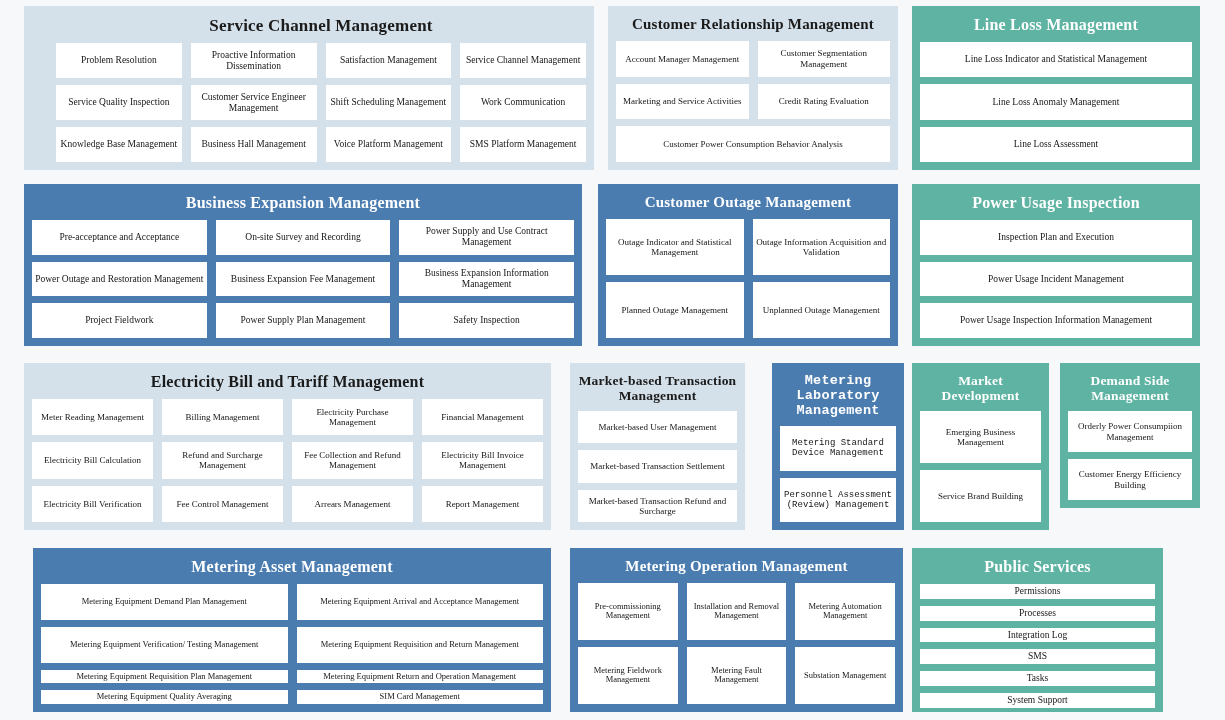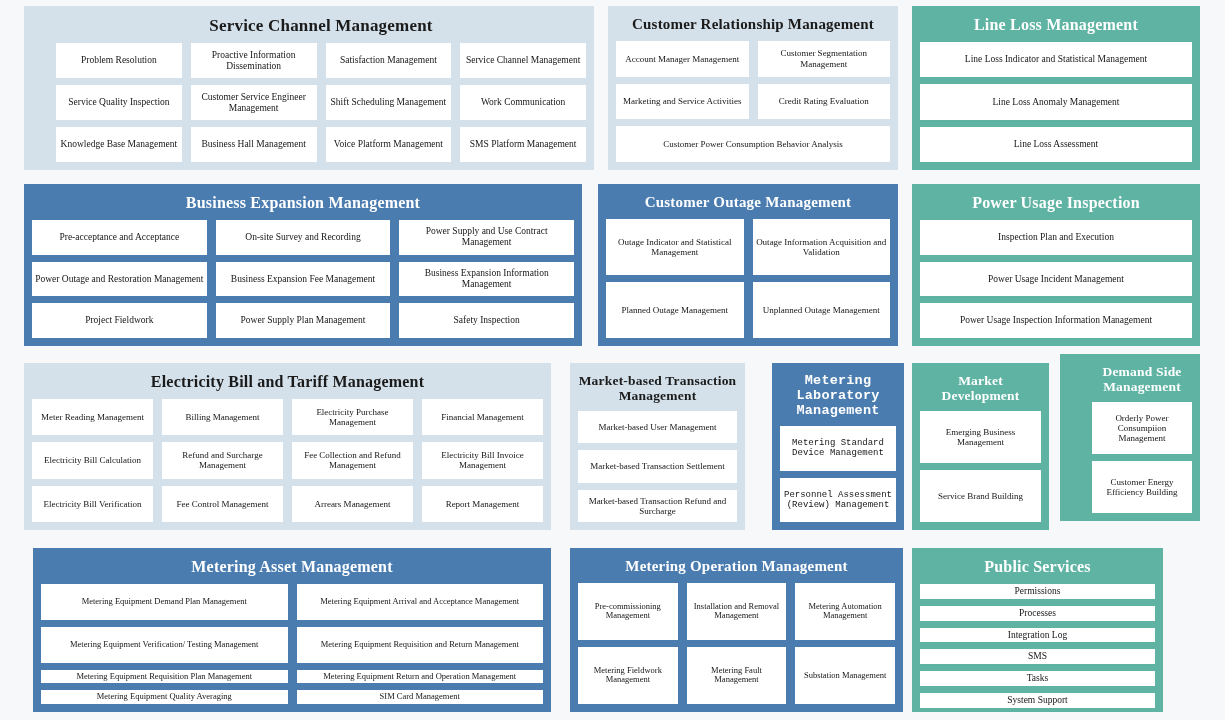--- a/index.html
+++ b/index.html
@@ -89,21 +89,21 @@
   #p-market .grid{grid-template-columns:1fr;grid-template-rows:repeat(3,1fr);font-size:9px;}
 
   #p-lab{left:772px; top:363px; width:132px; height:167px;font-family:Liberation Mono, monospace;}
   #p-lab .panel-title{font-size:13.5px;}
   #p-lab .grid{grid-template-columns:1fr;grid-template-rows:repeat(2,1fr);font-size:9px;}
 
   #p-mktdev{left:912px; top:363px; width:137px; height:167px;}
   #p-mktdev .panel-title{font-size:13.5px;}
   #p-mktdev .grid{grid-template-columns:1fr;grid-template-rows:repeat(2,1fr);font-size:9px;}
 
-  #p-dsm{left:1060px; top:354px; width:140px; height:167px;padding-left:32px;}
+  #p-dsm{left:1060px; top:363px; width:140px; height:145px;}
   #p-dsm .panel-title{font-size:13.5px;}
   #p-dsm .grid{grid-template-columns:1fr;grid-template-rows:repeat(2,1fr);font-size:9px;}
 
   
   #p-asset{left:33px; top:548px; width:518px; height:164px;}
   #p-asset .panel-title{font-size:16px;}
   #p-asset .grid{grid-template-columns:repeat(2,1fr);grid-template-rows:repeat(2,1fr);font-size:8.5px;}
 
   #p-meterop{left:570px; top:548px; width:333px; height:164px;}
   #p-meterop .panel-title{font-size:15px;}

